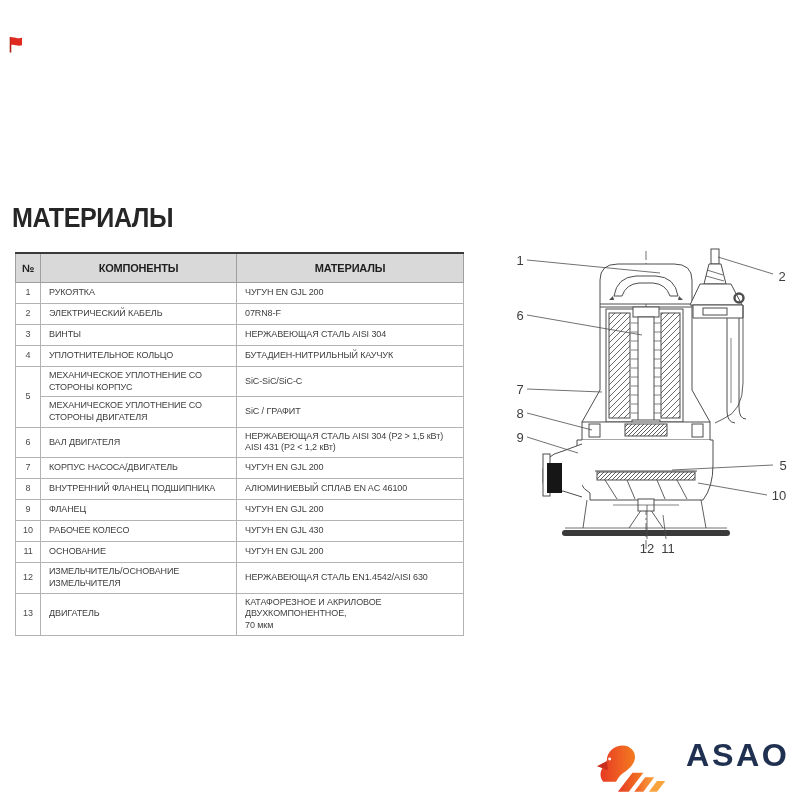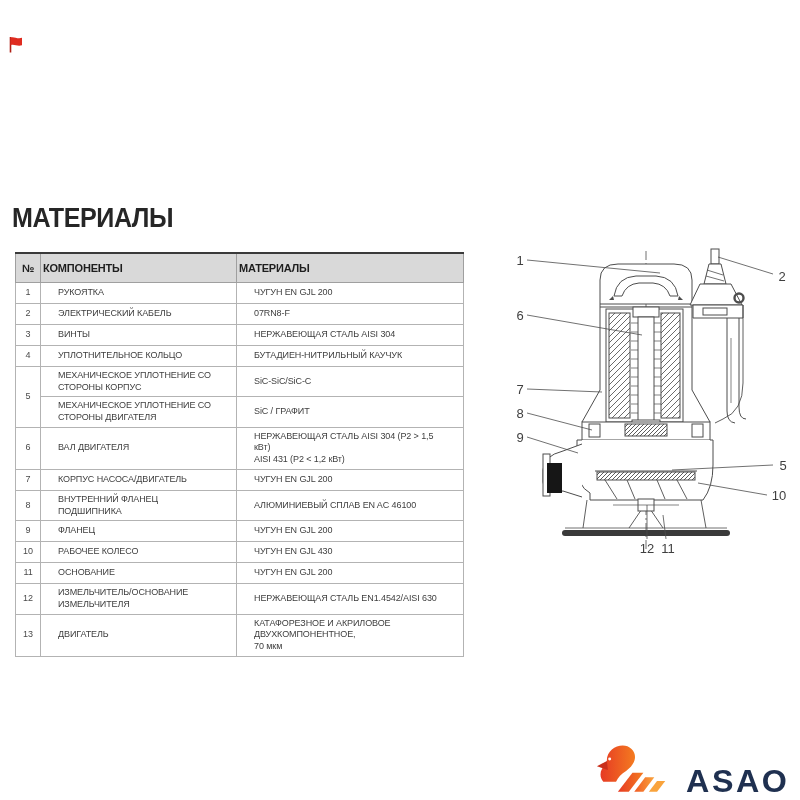--- a/index.html
+++ b/index.html
@@ -23,38 +23,38 @@
   
   table.materials{
     position:absolute;left:15px;top:252px;width:448px;
     border-collapse:collapse;table-layout:fixed;
   }
   table.materials col.c-num{width:25px;}
   table.materials col.c-comp{width:196px;}
   table.materials col.c-mat{width:227px;}
   table.materials th{
     background:#d9d9d9;color:#1e1e1e;font-size:11px;font-weight:bold;
-    text-align:left;padding:6px 2px;height:16px;
+    text-align:center;padding:6px 2px;height:16px;
     border:1px solid #9f9f9f;border-top:2px solid #3a3a3a;letter-spacing:-0.2px;
   }
   table.materials th.num{text-align:center;padding:6px 1px;}
   table.materials td{
-    font-size:9px;color:#3e3e3e;padding:3px 17px;height:14px;
+    font-size:9px;color:#3e3e3e;padding:3px 8px;height:14px;
     border:1px solid #b3b3b3;line-height:1.3;letter-spacing:-0.1px;
     vertical-align:middle;background:#fff;
   }
   table.materials td.num{text-align:center;padding:3px 1px;color:#4a4a4a;}
   .mat2:empty{display:none;}
 
   
   .diagram{position:absolute;left:505px;top:243px;width:292px;height:320px;}
   .diagram svg{display:block;}
 
   
-  .logo{position:absolute;left:596px;top:740px;display:flex;align-items:flex-end;}
+  .logo{position:absolute;left:596px;top:740px;display:flex;}
   .logo .mark{width:82px;height:60px;}
   .logo .word{
     font-size:31px;font-weight:bold;color:#1f3050;letter-spacing:2.5px;
     line-height:1;margin:0 0 3px 8px;transform:scaleX(1.04);transform-origin:left bottom;
   }
 </style>
 </head>
 <body>
 
 <div class="page">

